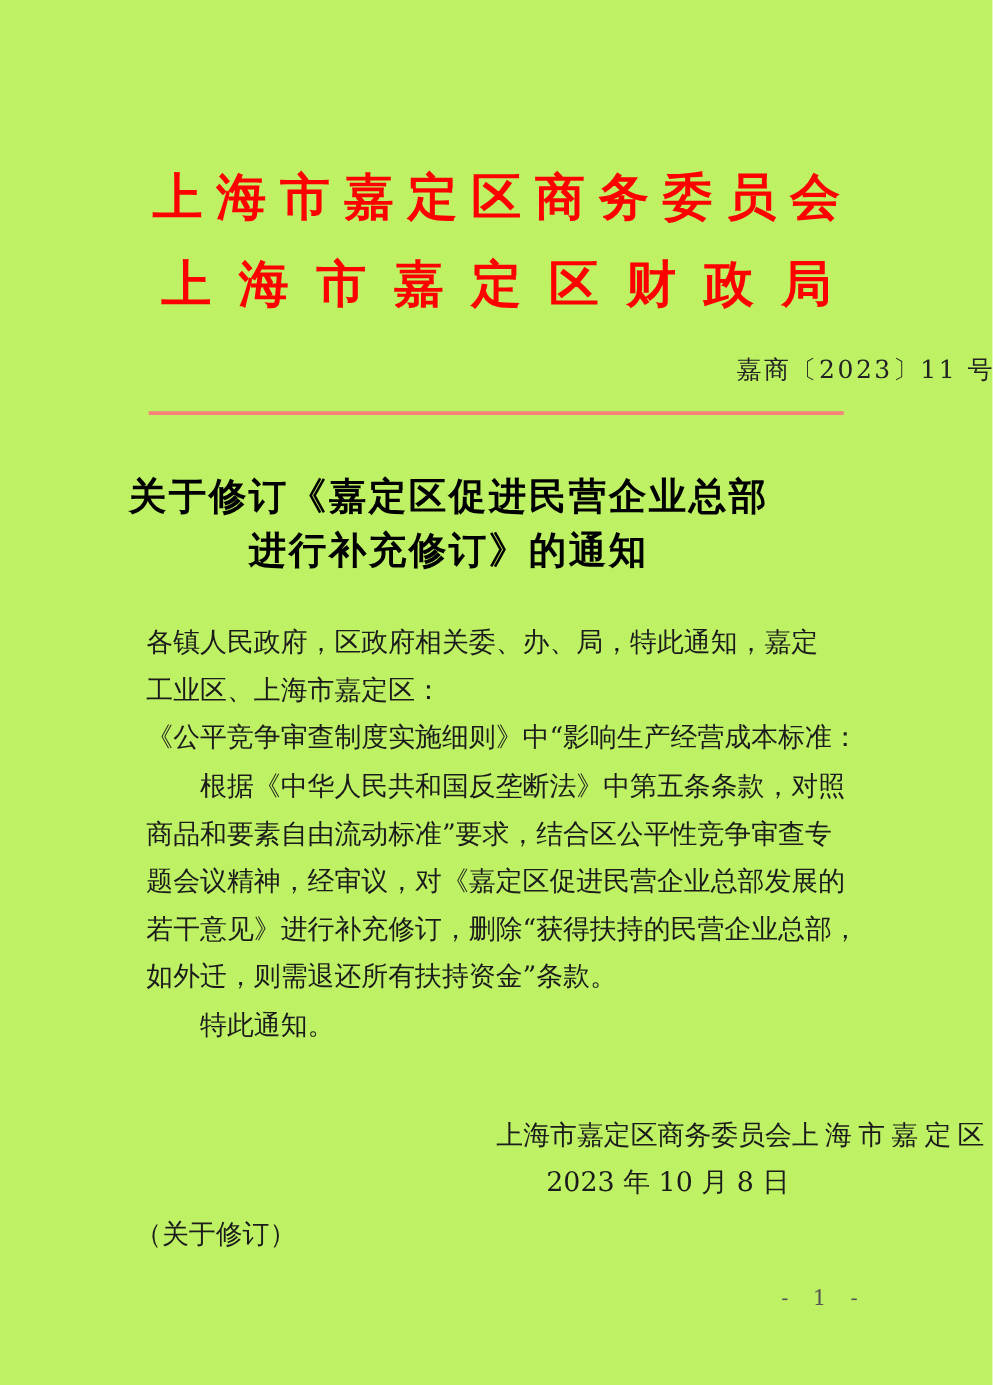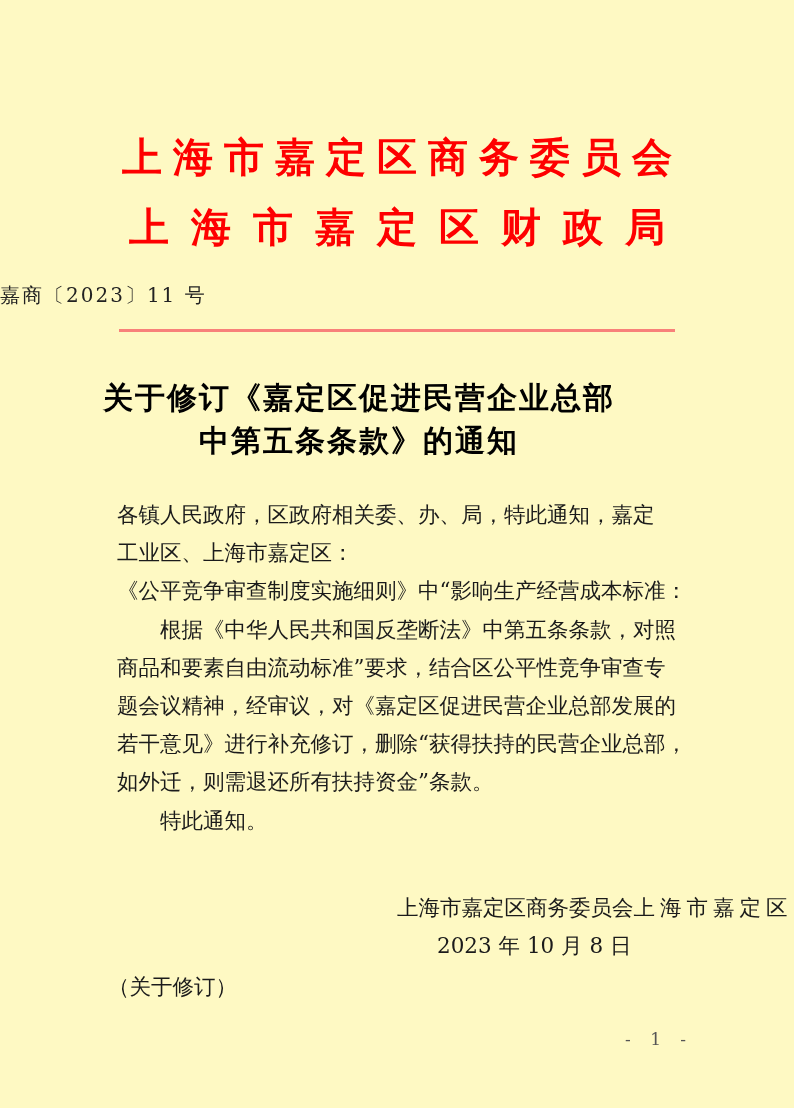--- a/index.html
+++ b/index.html
@@ -4,21 +4,21 @@
 <style>
   html, body {
     margin: 0;
     padding: 0;
     background: #ffffff;
   }
   .page {
     position: relative;
     width: 794px;
     height: 1108px;
-    background: #fef9c3;
+    background: #bef264;
     overflow: hidden;
     font-family: "DejaVu Serif", "Liberation Serif", serif;
     color: #1b1b1b;
   }
   
   .agency-line {
     position: absolute;
     left: 0;
     width: 794px;
     display: flex;
@@ -32,21 +32,21 @@
   .agency-line-2 { top: 200px; font-size: 40px; }
   .agency-line-2 .ls { letter-spacing: 22px; margin-right: -22px; }
 
   
   .doc-number {
     position: absolute;
     top: 282px;
     left: 0;
     width: 794px;
     display: flex;
-    justify-content: flex-start;
+    justify-content: flex-end;
     font-size: 20px;
     color: #222222;
   }
   .doc-number .ls { letter-spacing: 2px; margin-right: -2px; }
 
   
   .red-rule {
     position: absolute;
     top: 329px;
     left: 119px;
@@ -136,21 +136,21 @@
   </div>
 
   <div class="doc-number">
     <span class="ls">嘉商〔2023〕11 号</span>
   </div>
 
   <div class="red-rule"></div>
 
   <div class="doc-title">
     <div><span class="ls">关于修订《嘉定区促进民营企业总部</span></div>
-    <div><span class="ls">中第五条条款》的通知</span></div>
+    <div><span class="ls">进行补充修订》的通知</span></div>
   </div>
 
   <div class="doc-body">
     <div class="body-line">各镇人民政府，区政府相关委、办、局，特此通知，嘉定</div>
     <div class="body-line">工业区、上海市嘉定区：</div>
     <div class="body-line">《公平竞争审查制度实施细则》中“影响生产经营成本标准：</div>
     <div class="body-line indent">根据《中华人民共和国反垄断法》中第五条条款，对照</div>
     <div class="body-line">商品和要素自由流动标准”要求，结合区公平性竞争审查专</div>
     <div class="body-line">题会议精神，经审议，对《嘉定区促进民营企业总部发展的</div>
     <div class="body-line">若干意见》进行补充修订，删除“获得扶持的民营企业总部，</div>

